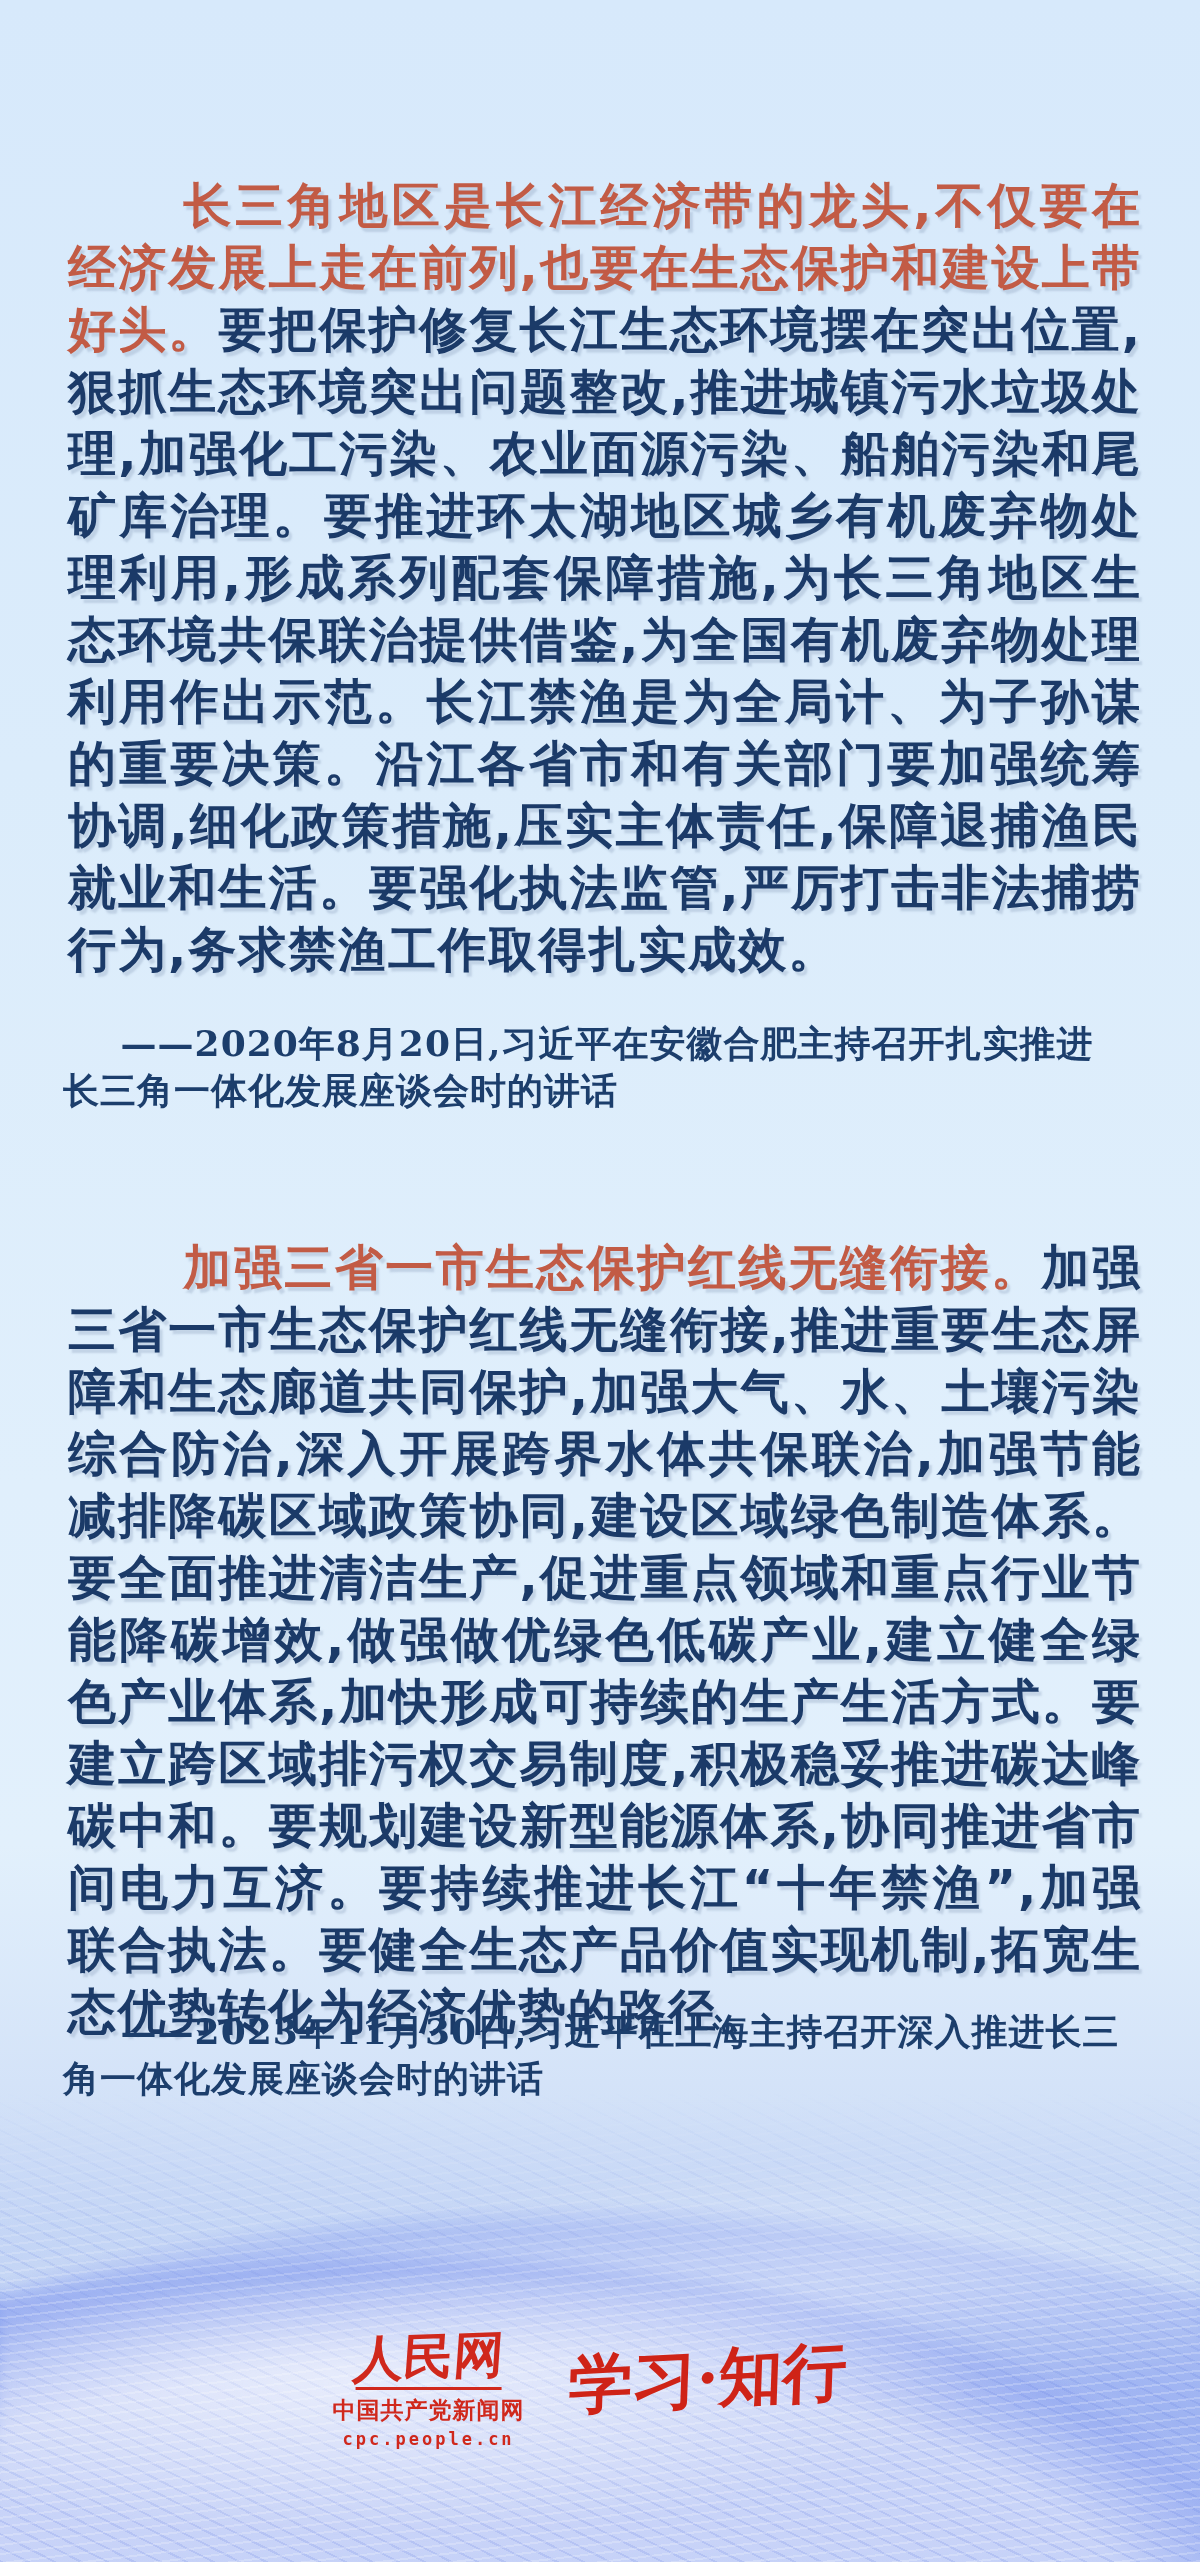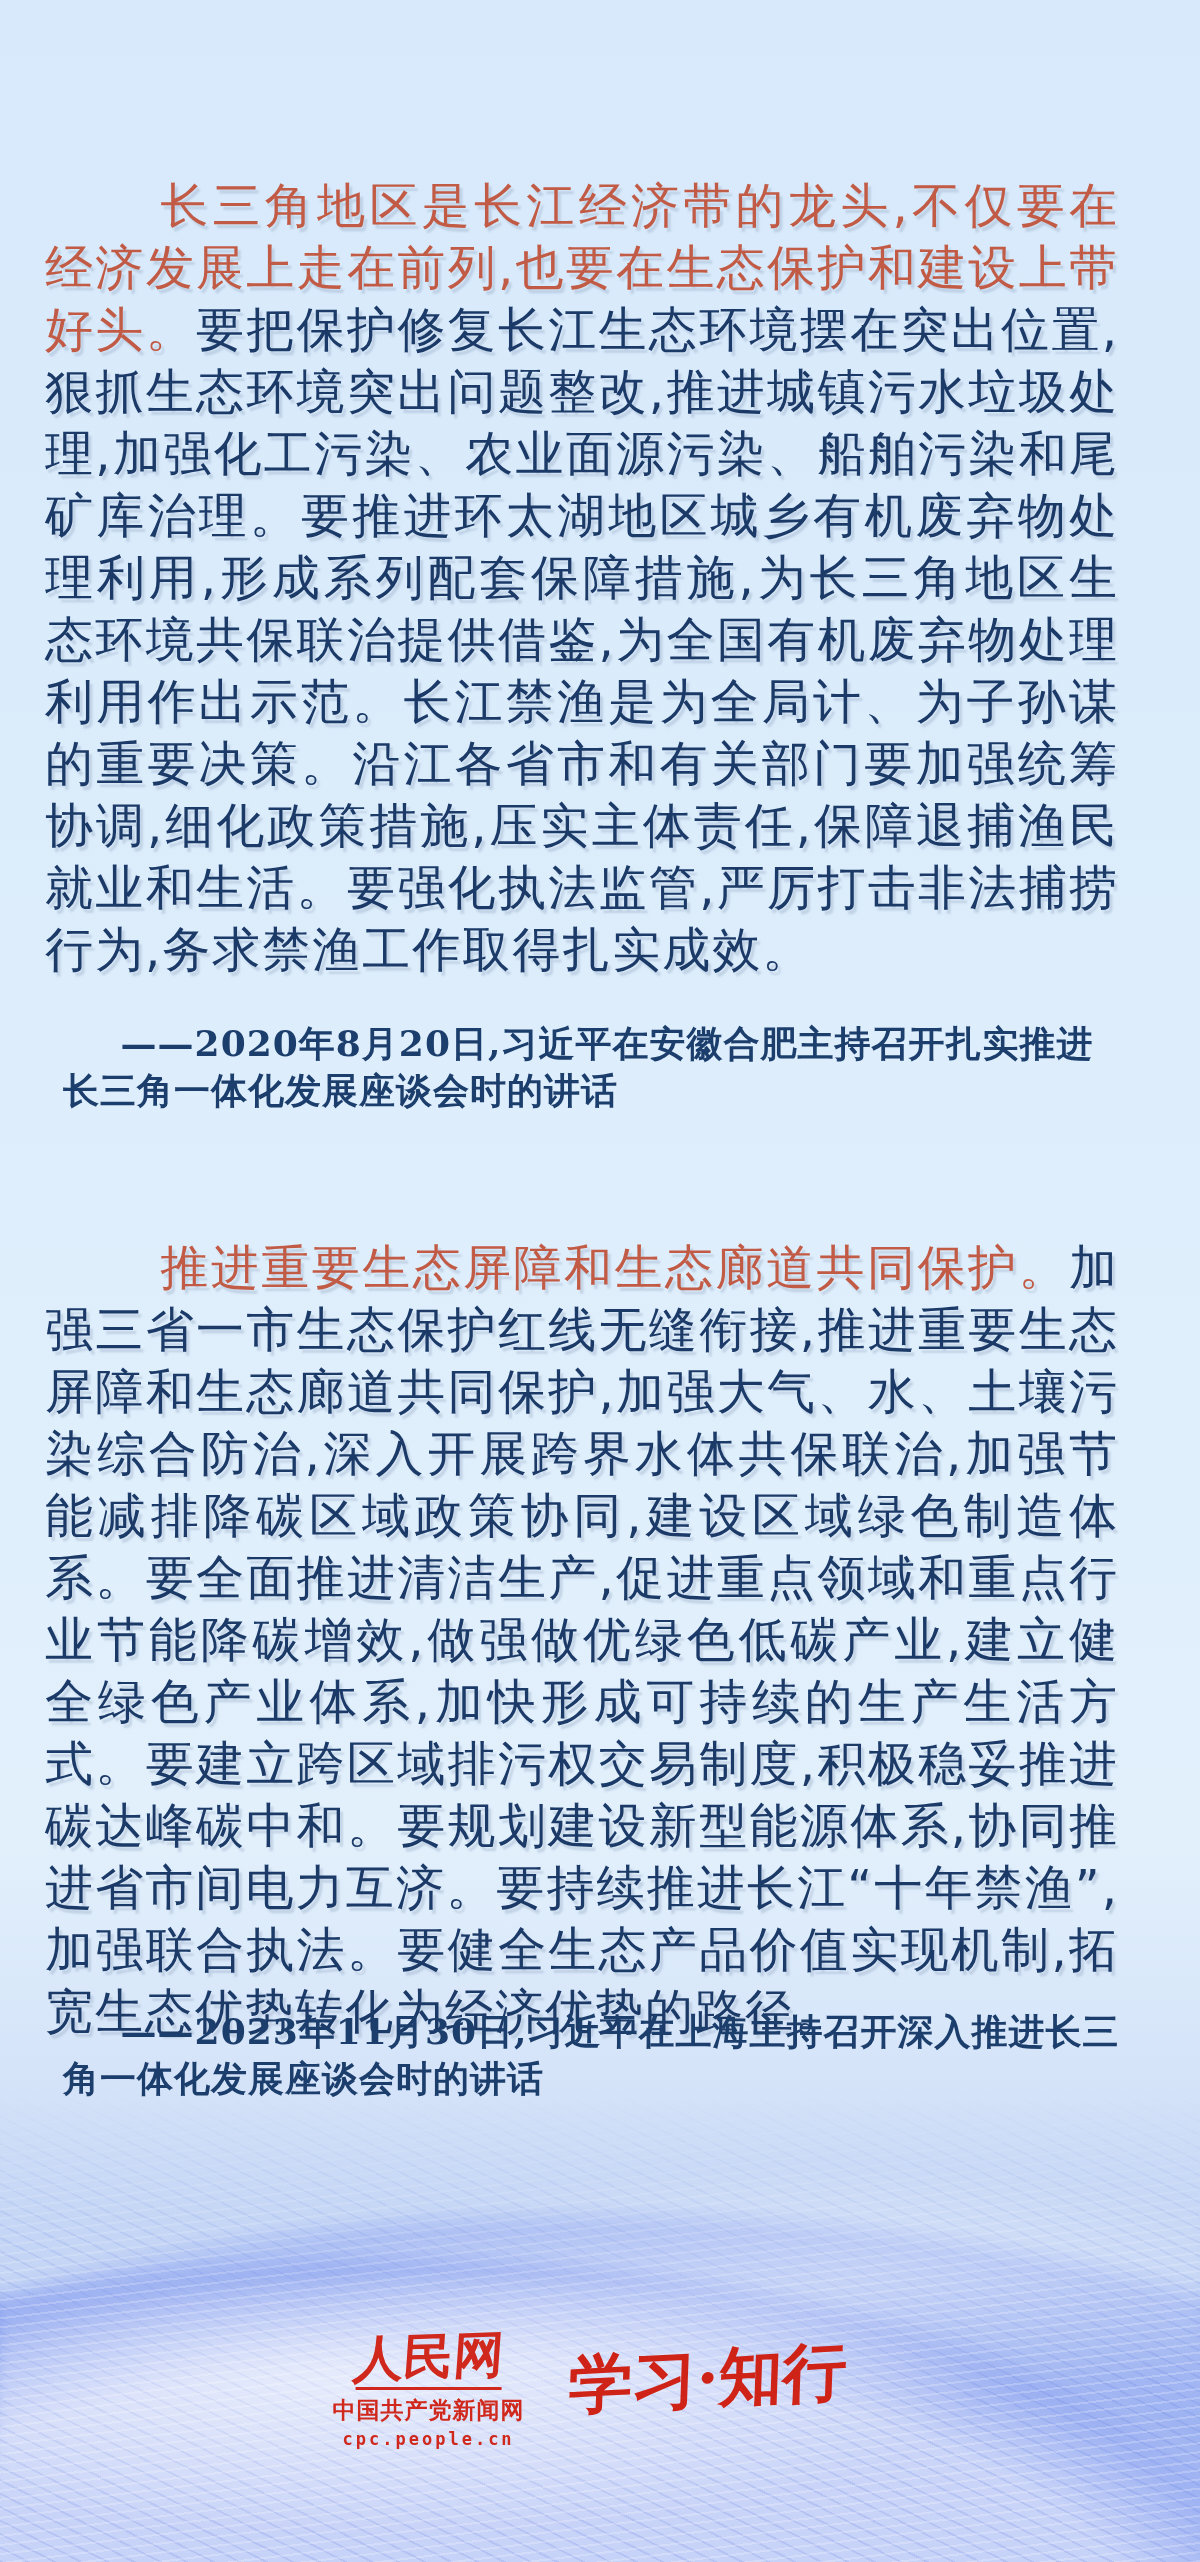--- a/index.html
+++ b/index.html
@@ -30,22 +30,22 @@
   }
   .waves::after{
     content:"";position:absolute;inset:0;
     background:
       radial-gradient(ellipse 900px 220px at 30% 62%, rgba(255,255,255,0.55), rgba(255,255,255,0) 70%),
       radial-gradient(ellipse 700px 160px at 70% 40%, rgba(255,255,255,0.35), rgba(255,255,255,0) 75%);
     filter:blur(6px);
   }
 
   .quote{
-    position:absolute;left:45px;width:1074px;
-    font-weight:400;font-size:48px;line-height:62px;letter-spacing:2px;
+    position:absolute;left:68px;width:1074px;
+    font-weight:700;font-size:48px;line-height:62px;letter-spacing:2px;
     text-align:justify;color:#1B3A68;text-indent:2.4em;
     text-shadow:3px 4px 2px rgba(140,160,190,0.35);
   }
   .quote .hl{color:#C25B45;}
   .quote-1{top:126px;}
   .quote-2{top:1188px;}
 
   .source{
     position:absolute;left:63px;width:1064px;
     font-family:"DejaVu Serif",serif;font-weight:600;
@@ -74,21 +74,21 @@
 </style>
 </head>
 <body>
 
 <div class="waves"></div>
 
 <p class="quote quote-1"><span class="hl">长三角地区是长江经济带的龙头,不仅要在经济发展上走在前列,也要在生态保护和建设上带好头。</span><span>要把保护修复长江生态环境摆在突出位置,狠抓生态环境突出问题整改,推进城镇污水垃圾处理,加强化工污染、农业面源污染、船舶污染和尾矿库治理。要推进环太湖地区城乡有机废弃物处理利用,形成系列配套保障措施,为长三角地区生态环境共保联治提供借鉴,为全国有机废弃物处理利用作出示范。长江禁渔是为全局计、为子孙谋的重要决策。沿江各省市和有关部门要加强统筹协调,细化政策措施,压实主体责任,保障退捕渔民就业和生活。要强化执法监管,严厉打击非法捕捞行为,务求禁渔工作取得扎实成效。</span></p>
 
 <p class="source source-1">——2020年8月20日,习近平在安徽合肥主持召开扎实推进长三角一体化发展座谈会时的讲话</p>
 
-<p class="quote quote-2"><span class="hl">推进重要生态屏障和生态廊道共同保护。</span><span>加强三省一市生态保护红线无缝衔接,推进重要生态屏障和生态廊道共同保护,加强大气、水、土壤污染综合防治,深入开展跨界水体共保联治,加强节能减排降碳区域政策协同,建设区域绿色制造体系。要全面推进清洁生产,促进重点领域和重点行业节能降碳增效,做强做优绿色低碳产业,建立健全绿色产业体系,加快形成可持续的生产生活方式。要建立跨区域排污权交易制度,积极稳妥推进碳达峰碳中和。要规划建设新型能源体系,协同推进省市间电力互济。要持续推进长江“十年禁渔”,加强联合执法。要健全生态产品价值实现机制,拓宽生态优势转化为经济优势的路径。</span></p>
+<p class="quote quote-2"><span class="hl">加强三省一市生态保护红线无缝衔接。</span><span>加强三省一市生态保护红线无缝衔接,推进重要生态屏障和生态廊道共同保护,加强大气、水、土壤污染综合防治,深入开展跨界水体共保联治,加强节能减排降碳区域政策协同,建设区域绿色制造体系。要全面推进清洁生产,促进重点领域和重点行业节能降碳增效,做强做优绿色低碳产业,建立健全绿色产业体系,加快形成可持续的生产生活方式。要建立跨区域排污权交易制度,积极稳妥推进碳达峰碳中和。要规划建设新型能源体系,协同推进省市间电力互济。要持续推进长江“十年禁渔”,加强联合执法。要健全生态产品价值实现机制,拓宽生态优势转化为经济优势的路径。</span></p>
 
 <p class="source source-2">——2023年11月30日,习近平在上海主持召开深入推进长三角一体化发展座谈会时的讲话</p>
 
 <div class="logo-group">
   <div class="pd-stack">
     <div class="pd-name">人民网</div>
     <div class="pd-rule"></div>
     <div class="pd-sub">中国共产党新闻网</div>
     <div class="pd-url">cpc.people.cn</div>
   </div>

